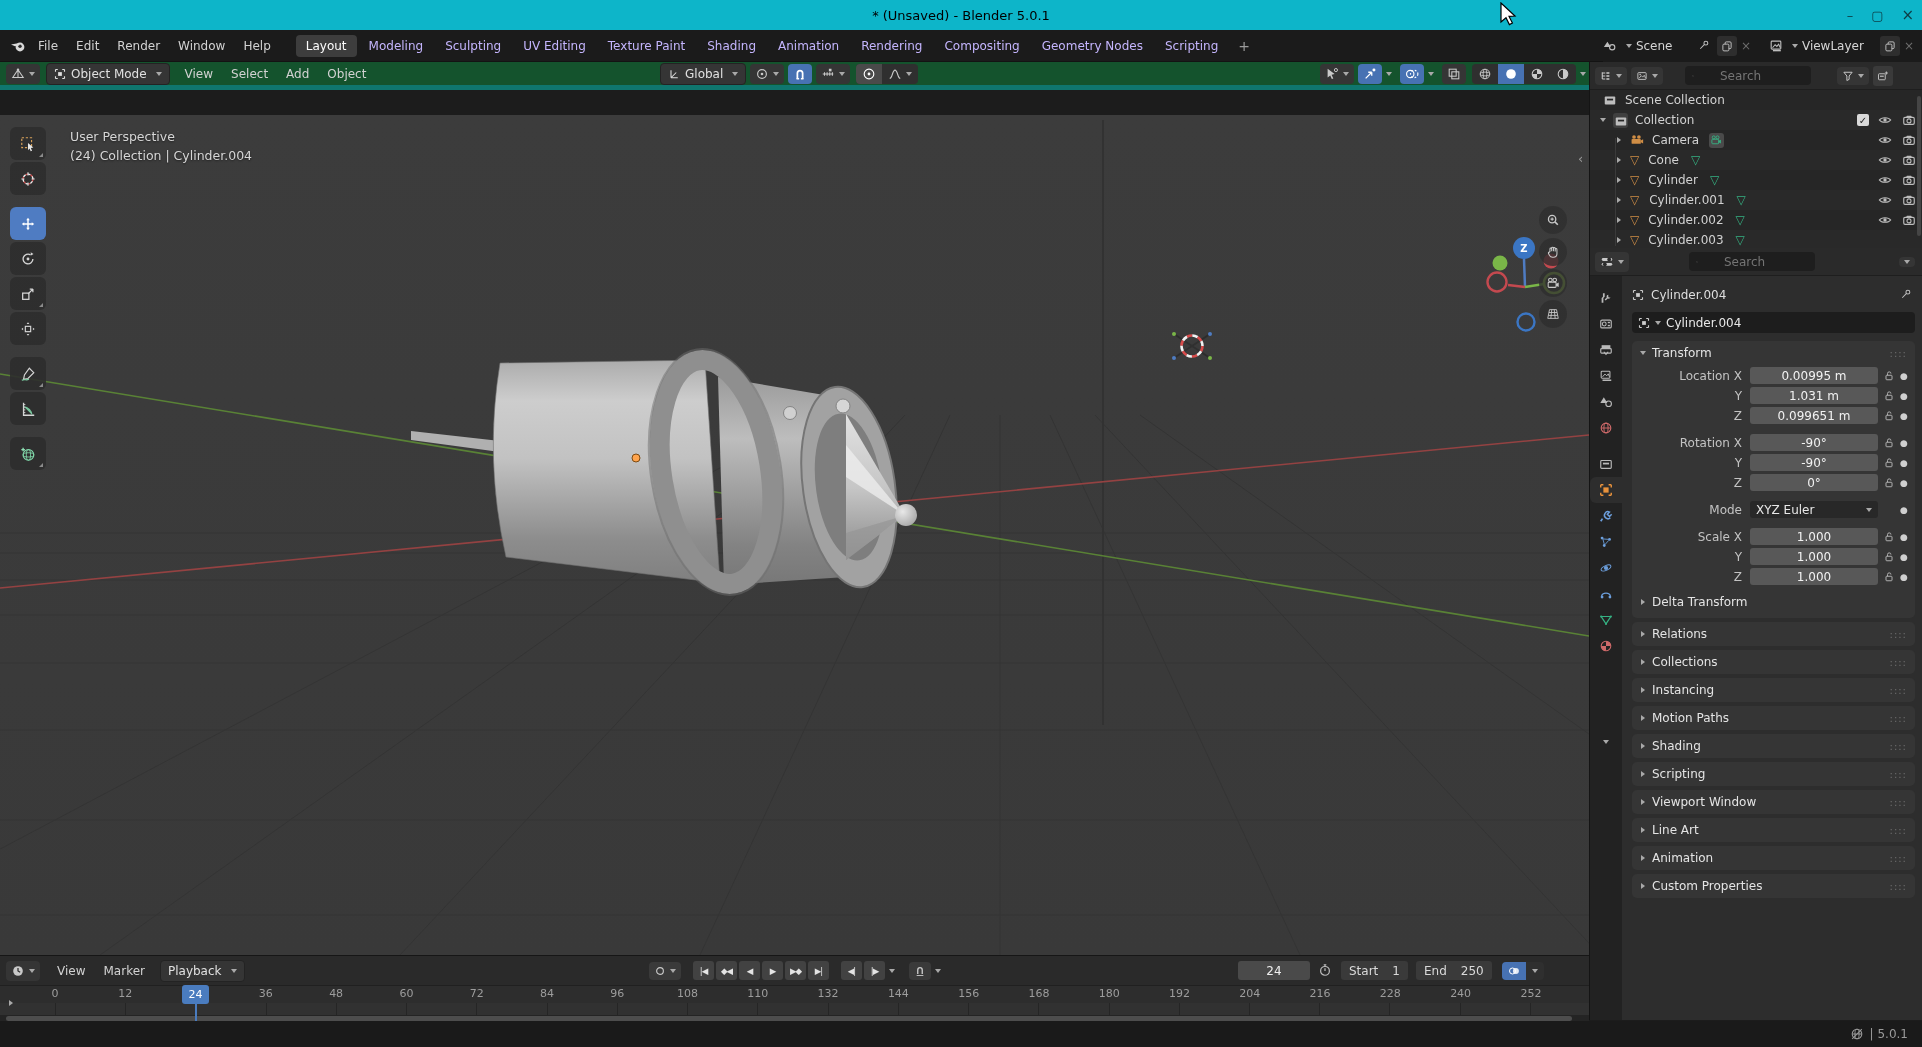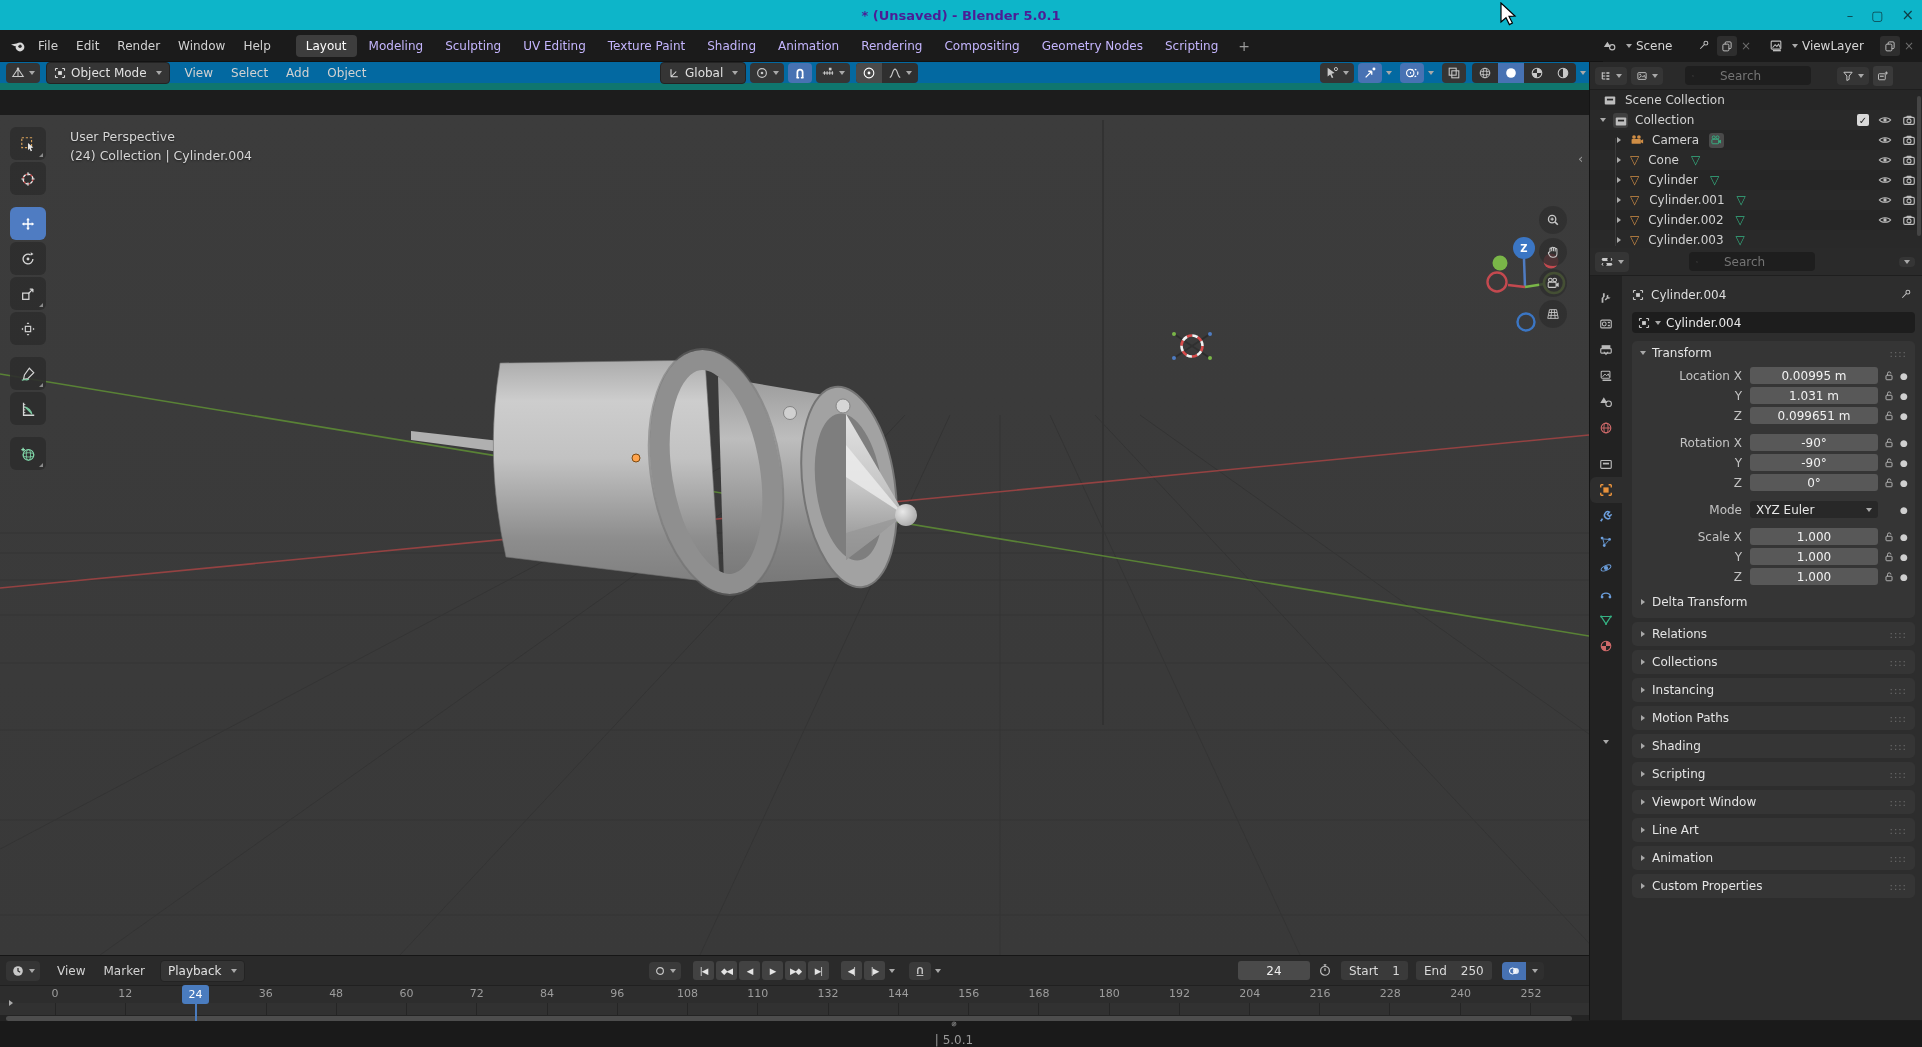--- a/index.html
+++ b/index.html
@@ -4,36 +4,36 @@
 <style>
   html,body{margin:0;padding:0;background:#111;}
   *{box-sizing:border-box;font-family:"DejaVu Sans",sans-serif;}
   .app{position:relative;width:1922px;height:1047px;background:#1c1c1c;overflow:hidden;font-size:12px;color:#cfcfcf;}
   .abs{position:absolute;}
   .row{display:flex;align-items:center;}
   .caret{width:0;height:0;border-left:3.5px solid transparent;border-right:3.5px solid transparent;border-top:4.5px solid #a9a9a9;display:inline-block;margin-left:4px;}
   .caret.r{transform:rotate(-90deg);}
   
   .titlebar{left:0;top:0;width:1922px;height:30px;background:#0db5c9;display:flex;align-items:center;justify-content:center;}
-  .titlebar .t{color:#4c1d95;font-weight:bold;font-size:13px;}
+  .titlebar .t{color:#000000;font-weight:normal;font-size:13px;}
   .winbtns{position:absolute;right:8px;top:0;height:30px;display:flex;align-items:center;gap:18px;color:#0e3c44;font-size:13px;}
   .winbtns span{cursor:default;}
   
   .menubar{left:0;top:30px;width:1922px;height:32px;background:#1b1b1b;display:flex;align-items:center;border-bottom:1px solid #131313;}
   .menu-item{padding:4px 9px;color:#d2d2d2;}
   .ws-tab{padding:4px 10px;color:#c4b5fd;border-radius:4px;margin-right:2px;}
   .ws-tab.active{background:#3d3d3d;color:#fdfdfd;}
   .ws-plus{color:#9b9b9b;padding:2px 8px;font-size:14px;}
   .scene-bar{position:absolute;right:0;top:0;height:32px;display:flex;align-items:center;gap:4px;padding-right:8px;background:#1b1b1b;}
   .sb-field{display:flex;align-items:center;gap:4px;color:#d6d6d6;}
   .mini-ic{width:15px;height:15px;display:inline-block;color:#bdbdbd;}
   .mini-btn{width:20px;height:20px;display:flex;align-items:center;justify-content:center;border-radius:3px;background:#2e2e2e;color:#bdbdbd;}
   .dim{color:#6d6d6d;}
   
-  .vp-header{left:0;top:62px;width:1589px;height:28px;background:#0369a1;display:flex;align-items:center;border-bottom:7px solid #0f766e;}
+  .vp-header{left:0;top:62px;width:1589px;height:28px;background:#14532d;display:flex;align-items:center;border-bottom:5px solid #0f766e;}
   .hdr-btn{display:flex;align-items:center;gap:5px;background:#353535;border:1px solid #232323;border-radius:4px;padding:3px 7px;margin-left:6px;color:#e0e0e0;}
   .hdr-menu{padding:3px 9px;color:#d2d2d2;}
   .icon-btn{display:flex;align-items:center;justify-content:center;background:#353535;border-radius:4px;padding:3px 5px;margin-left:4px;color:#c9c9c9;}
   .icon-btn.on{background:#4772b3;color:#fff;}
   .seg{display:flex;margin-left:6px;background:#2f2f2f;border-radius:4px;overflow:hidden;}
   .seg>div{padding:3px 6px;display:flex;align-items:center;color:#c9c9c9;}
   .seg>div.on{background:#4772b3;color:#fff;}
   
   .tool-settings{left:0;top:90px;width:1589px;height:25px;background:#232323;display:flex;align-items:center;border-bottom:1px solid #191919;}
   .ts-label{color:#bdbdbd;margin-left:10px;}
@@ -86,21 +86,21 @@
   .track{position:absolute;left:0;top:47px;width:1589px;height:12px;background:#313131;}
   .gridlines{position:absolute;left:55px;top:0;width:1476px;height:19px;display:flex;justify-content:space-between;}
   .gridlines i{width:0;border-left:1px solid #252525;height:19px;}
   .scrollbar{position:absolute;left:0;top:59px;width:1589px;height:7px;background:#242424;}
   .thumb{position:absolute;left:6px;top:1px;width:1566px;height:5px;background:#4d4d4d;border-radius:3px;}
   .playhead{position:absolute;left:195px;top:30px;width:2px;height:36px;background:#4a7cbf;}
   .ph-flag{position:absolute;left:182px;top:29px;width:27px;height:19px;background:#4a7cbf;border-radius:3px;color:#fff;display:flex;align-items:center;justify-content:center;font-size:11px;}
   .frame-field{display:flex;align-items:center;justify-content:center;background:#4a4a4a;border-radius:3px;height:19px;color:#efefef;}
   .se-field{display:flex;align-items:center;background:#3a3a3a;border-radius:3px;height:19px;padding:0 8px;color:#d9d9d9;gap:14px;}
   
-  .statusbar{left:0;top:1021px;width:1922px;height:26px;background:#1a1a1a;display:flex;align-items:center;justify-content:flex-end;padding-right:14px;color:#9a9a9a;gap:6px;flex-direction:column;}
+  .statusbar{left:0;top:1021px;width:1922px;height:26px;background:#1a1a1a;display:flex;align-items:center;justify-content:flex-end;padding-right:14px;color:#9a9a9a;gap:6px;}
   svg{display:block;}
   .ic14{width:14px;height:14px;} .ic16{width:16px;height:16px;} .ic12{width:12px;height:12px;}
 </style>
 </head>
 <body>
 
 <div class="app">
 
   <div class="abs titlebar">
     <div class="t">* (Unsaved) - Blender 5.0.1</div>

